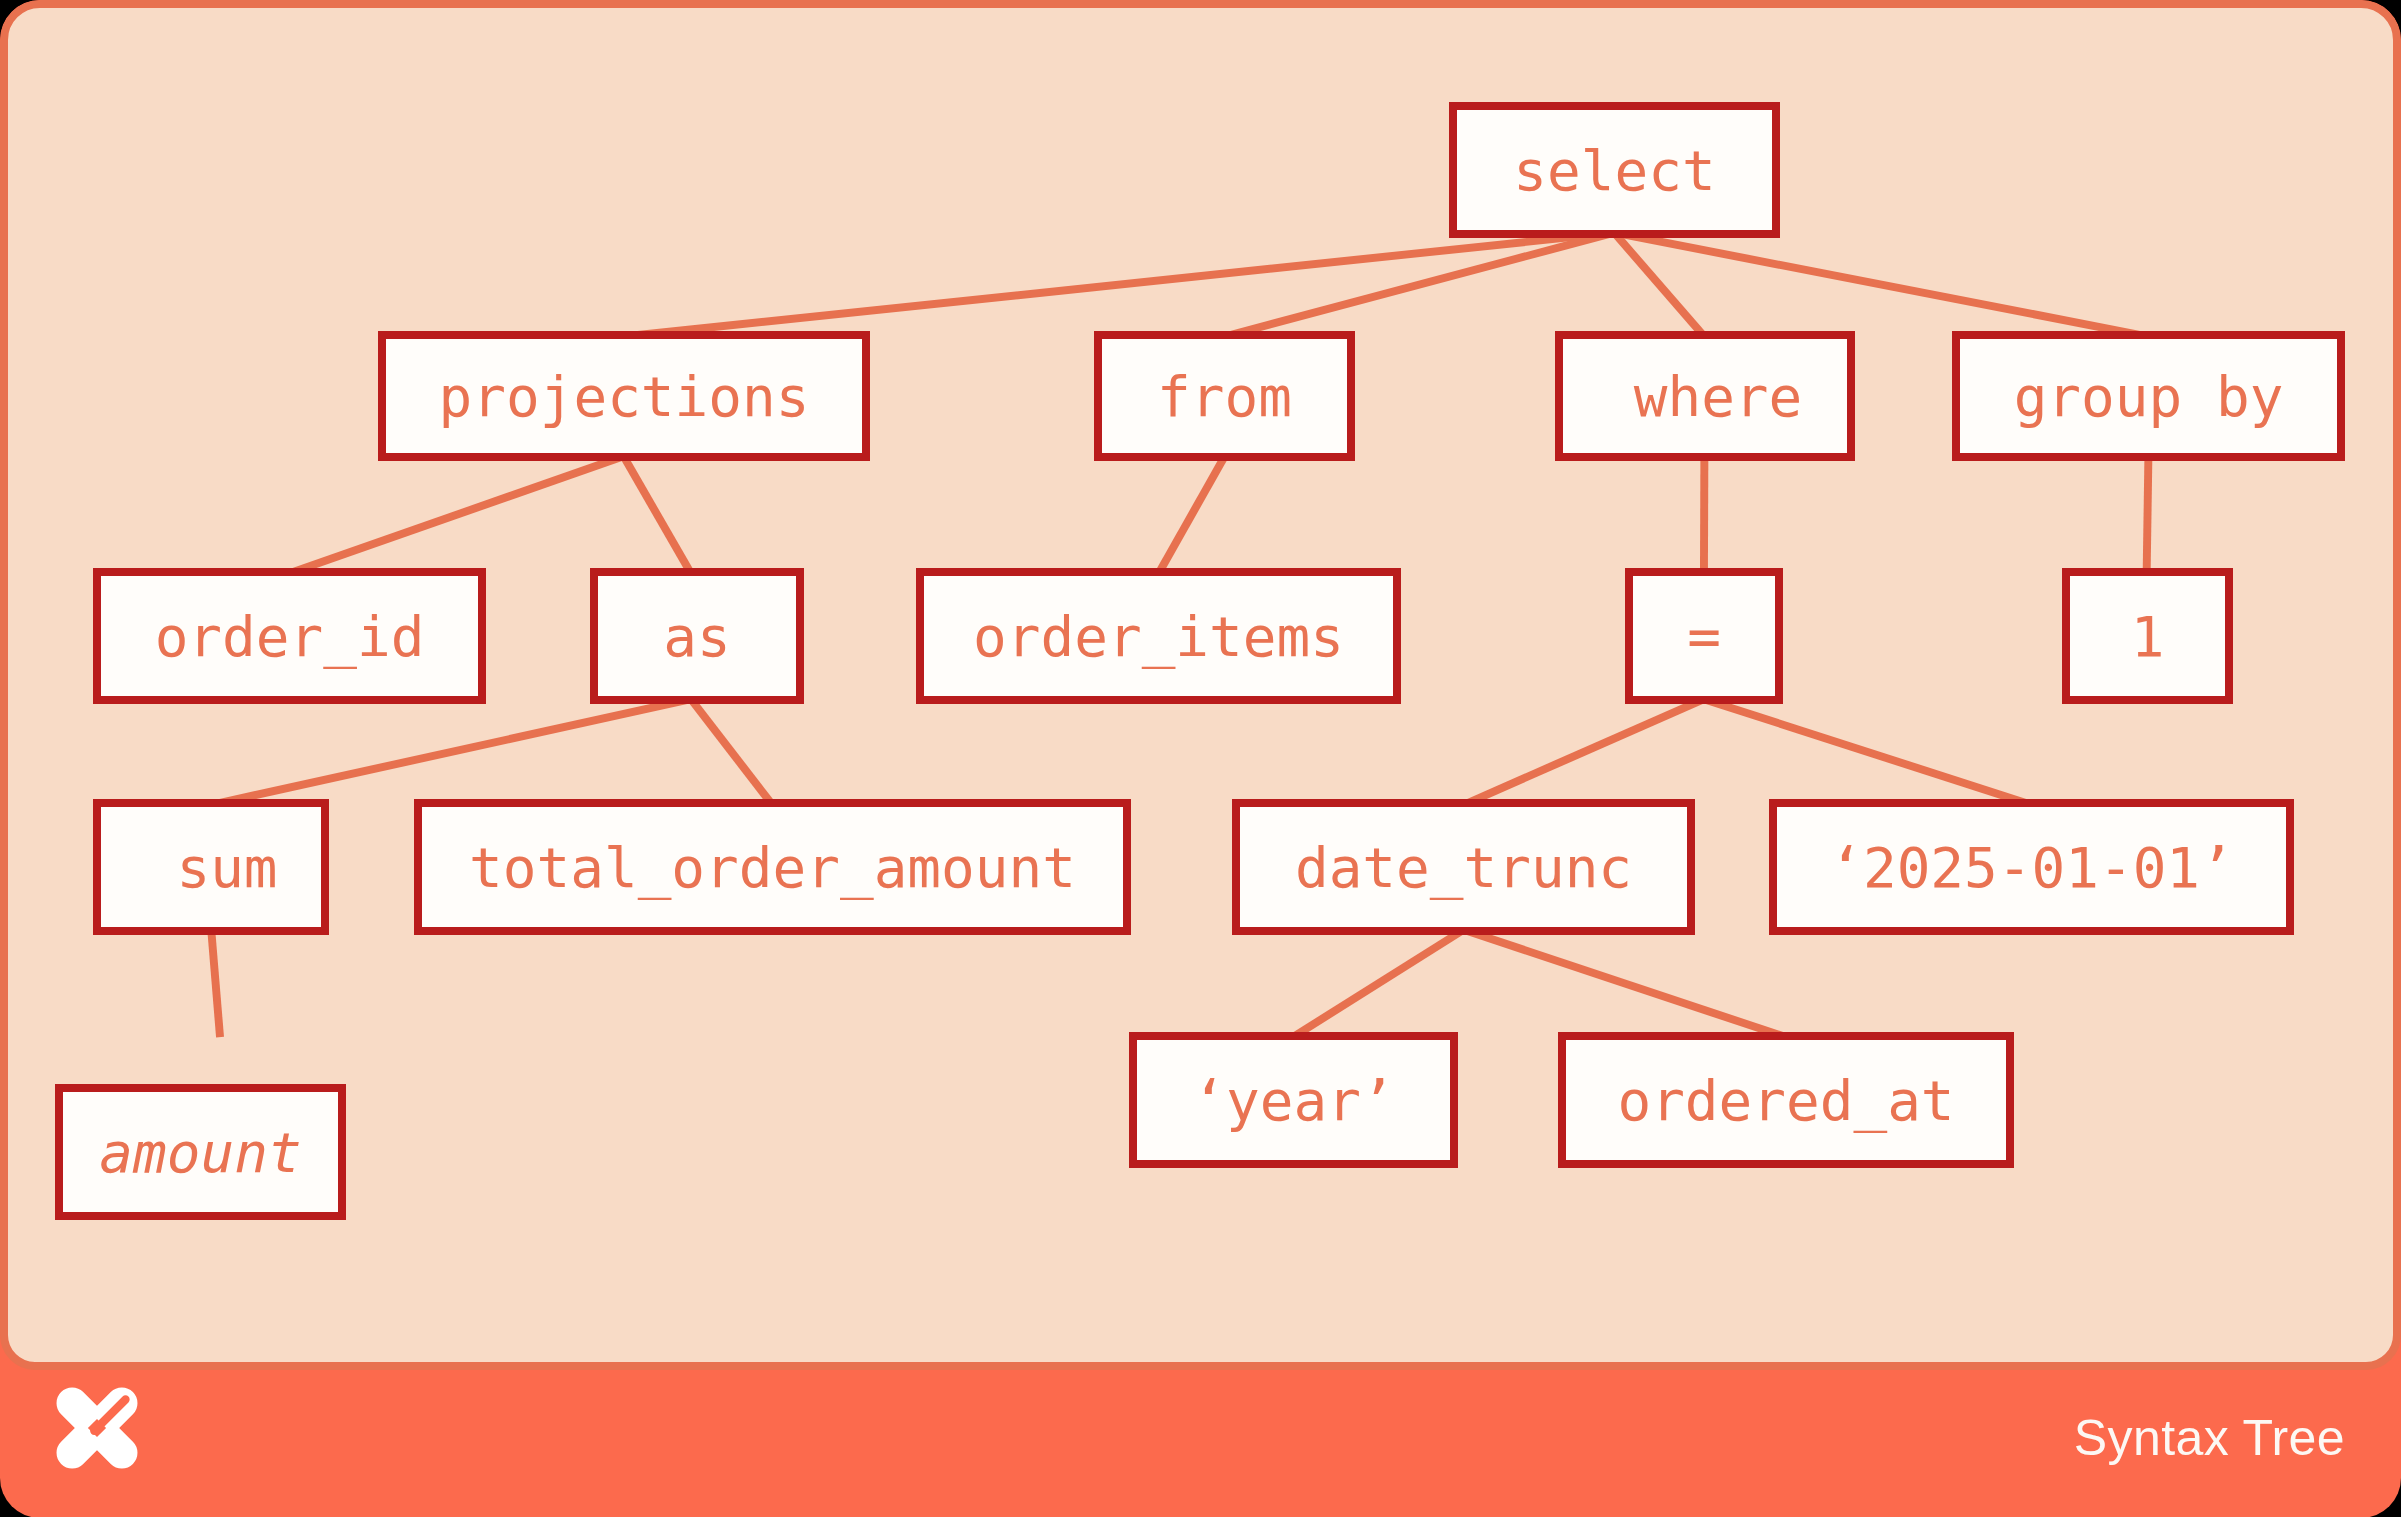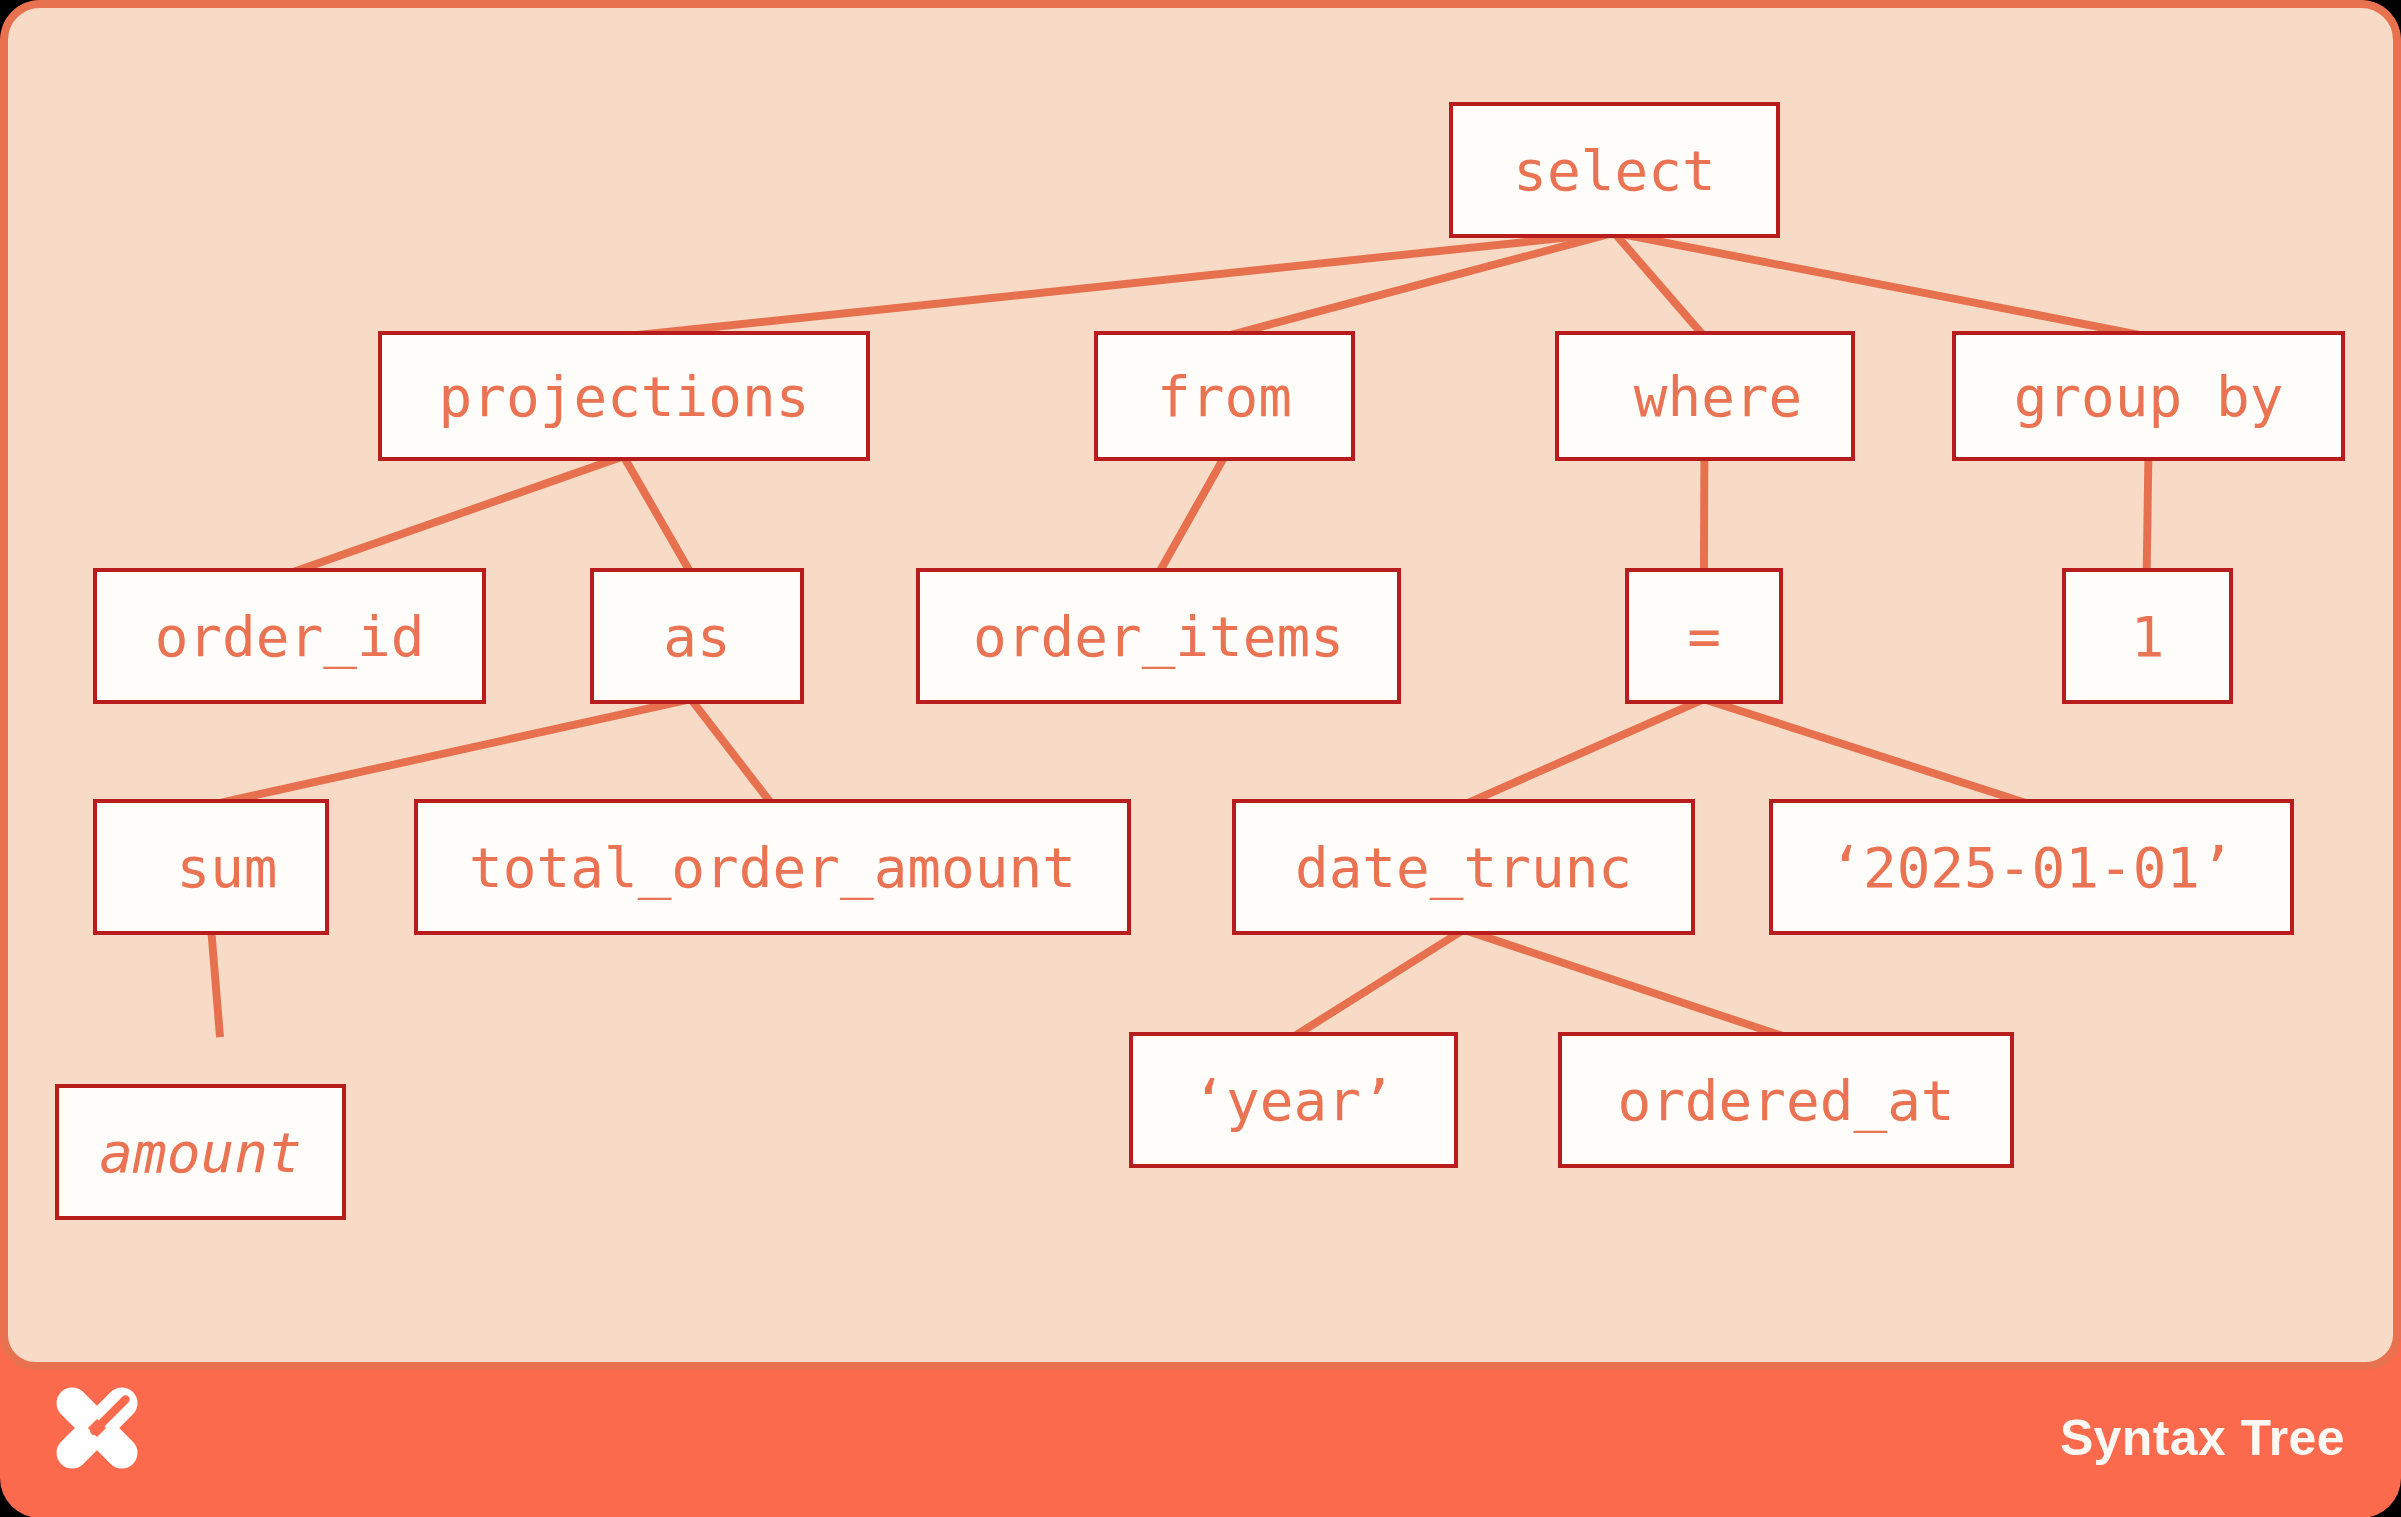--- a/index.html
+++ b/index.html
@@ -13,27 +13,27 @@
   }
   .panel{
     position:absolute;left:0;top:0;width:2401px;height:1370px;box-sizing:border-box;
     background:#F8DBC6;border:8.8px solid #E8714F;
     border-radius:40px 40px 35px 35px;
   }
   svg.edges{position:absolute;left:0;top:0;width:2401px;height:1518px;}
   .edge{stroke:#E7714F;stroke-width:9;}
   .node{
     position:absolute;box-sizing:border-box;
-    background:#FFFDFA;border:4px solid #b91c1c;
+    background:#FFFDFA;border:8px solid #b91c1c;
     display:flex;align-items:center;justify-content:center;
     font-size:56px;color:#E97352;white-space:nowrap;
   }
   .footer-label{
     position:absolute;right:56px;top:1407px;height:63px;line-height:63px;
-    font-family:"Liberation Sans","DejaVu Sans",sans-serif;font-weight:bold;
+    font-family:"Liberation Sans","DejaVu Sans",sans-serif;font-weight:normal;
     font-size:50px;color:#FCF8F4;letter-spacing:0.4px;
   }
   .logo{position:absolute;left:51px;top:1382px;width:92px;height:92px;}
 </style>
 </head>
 <body>
 
 <div class="stage">
   <div class="card">
 

